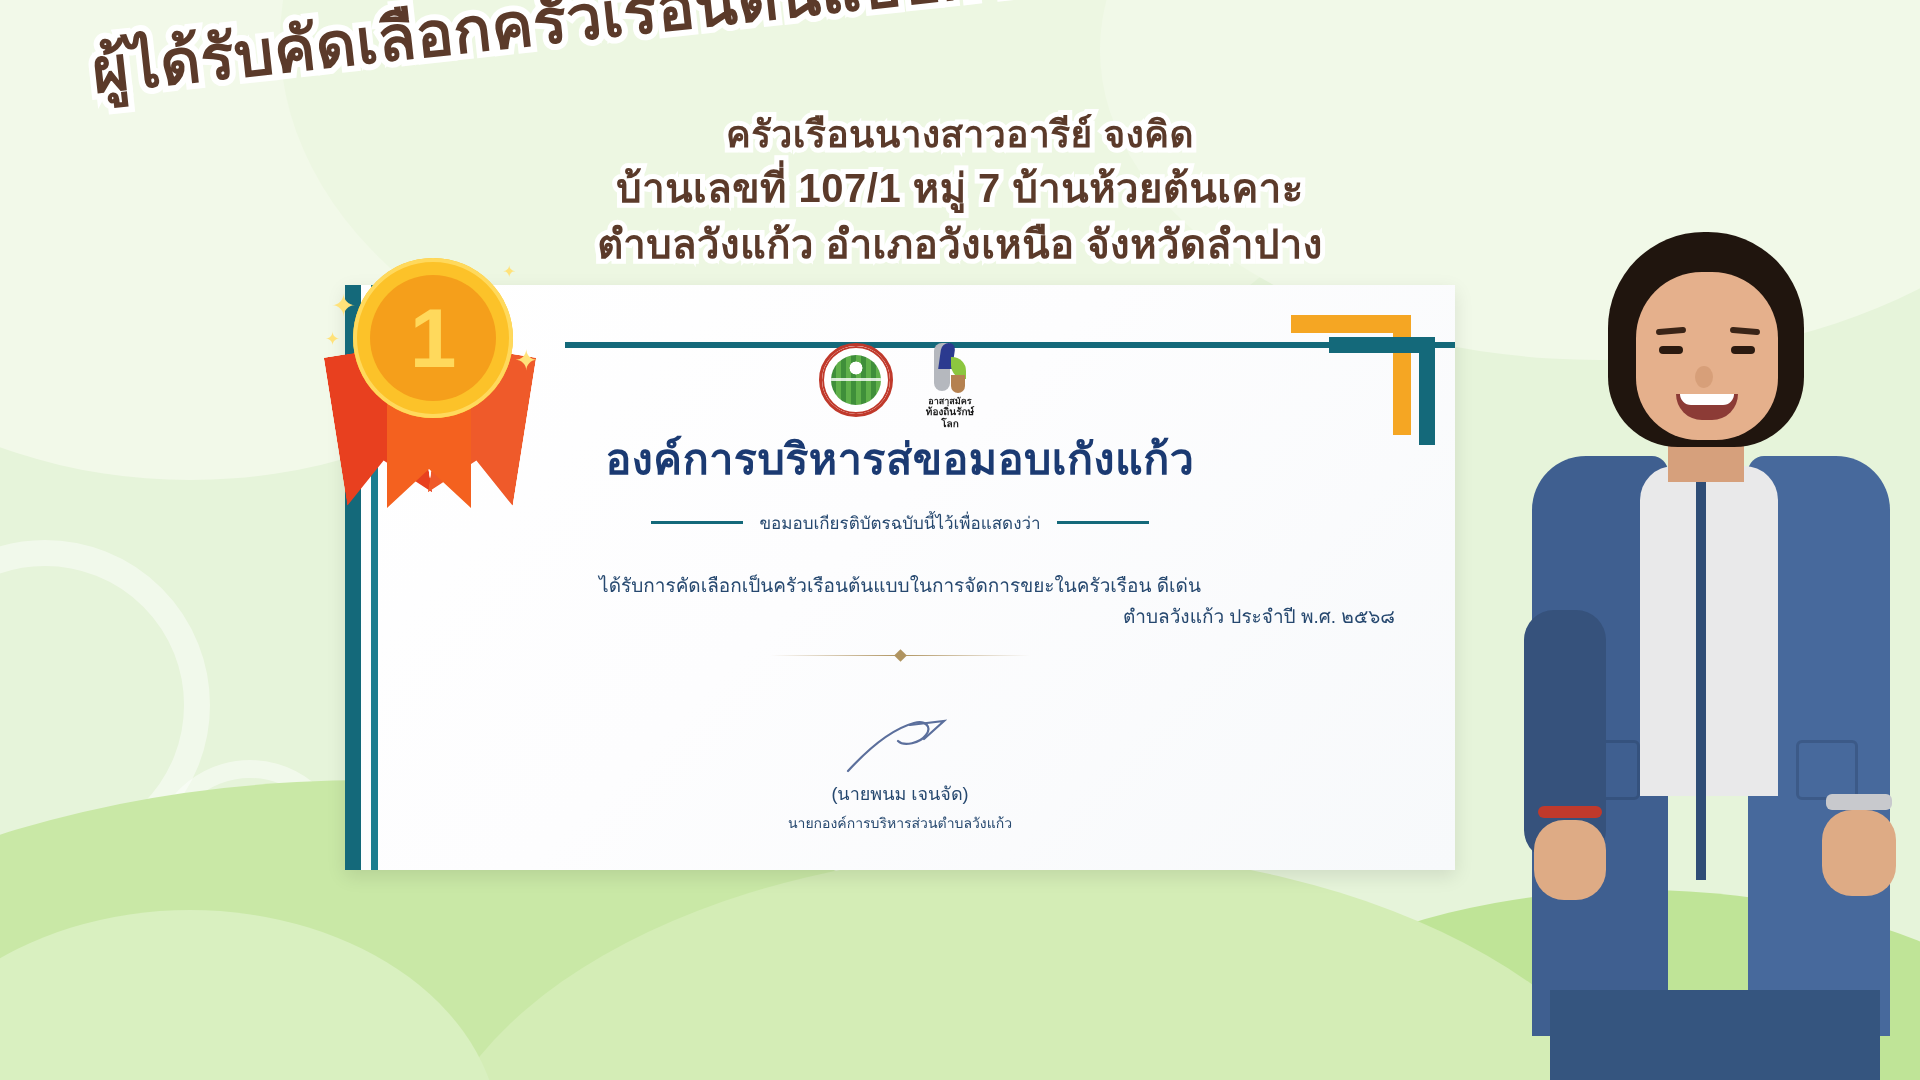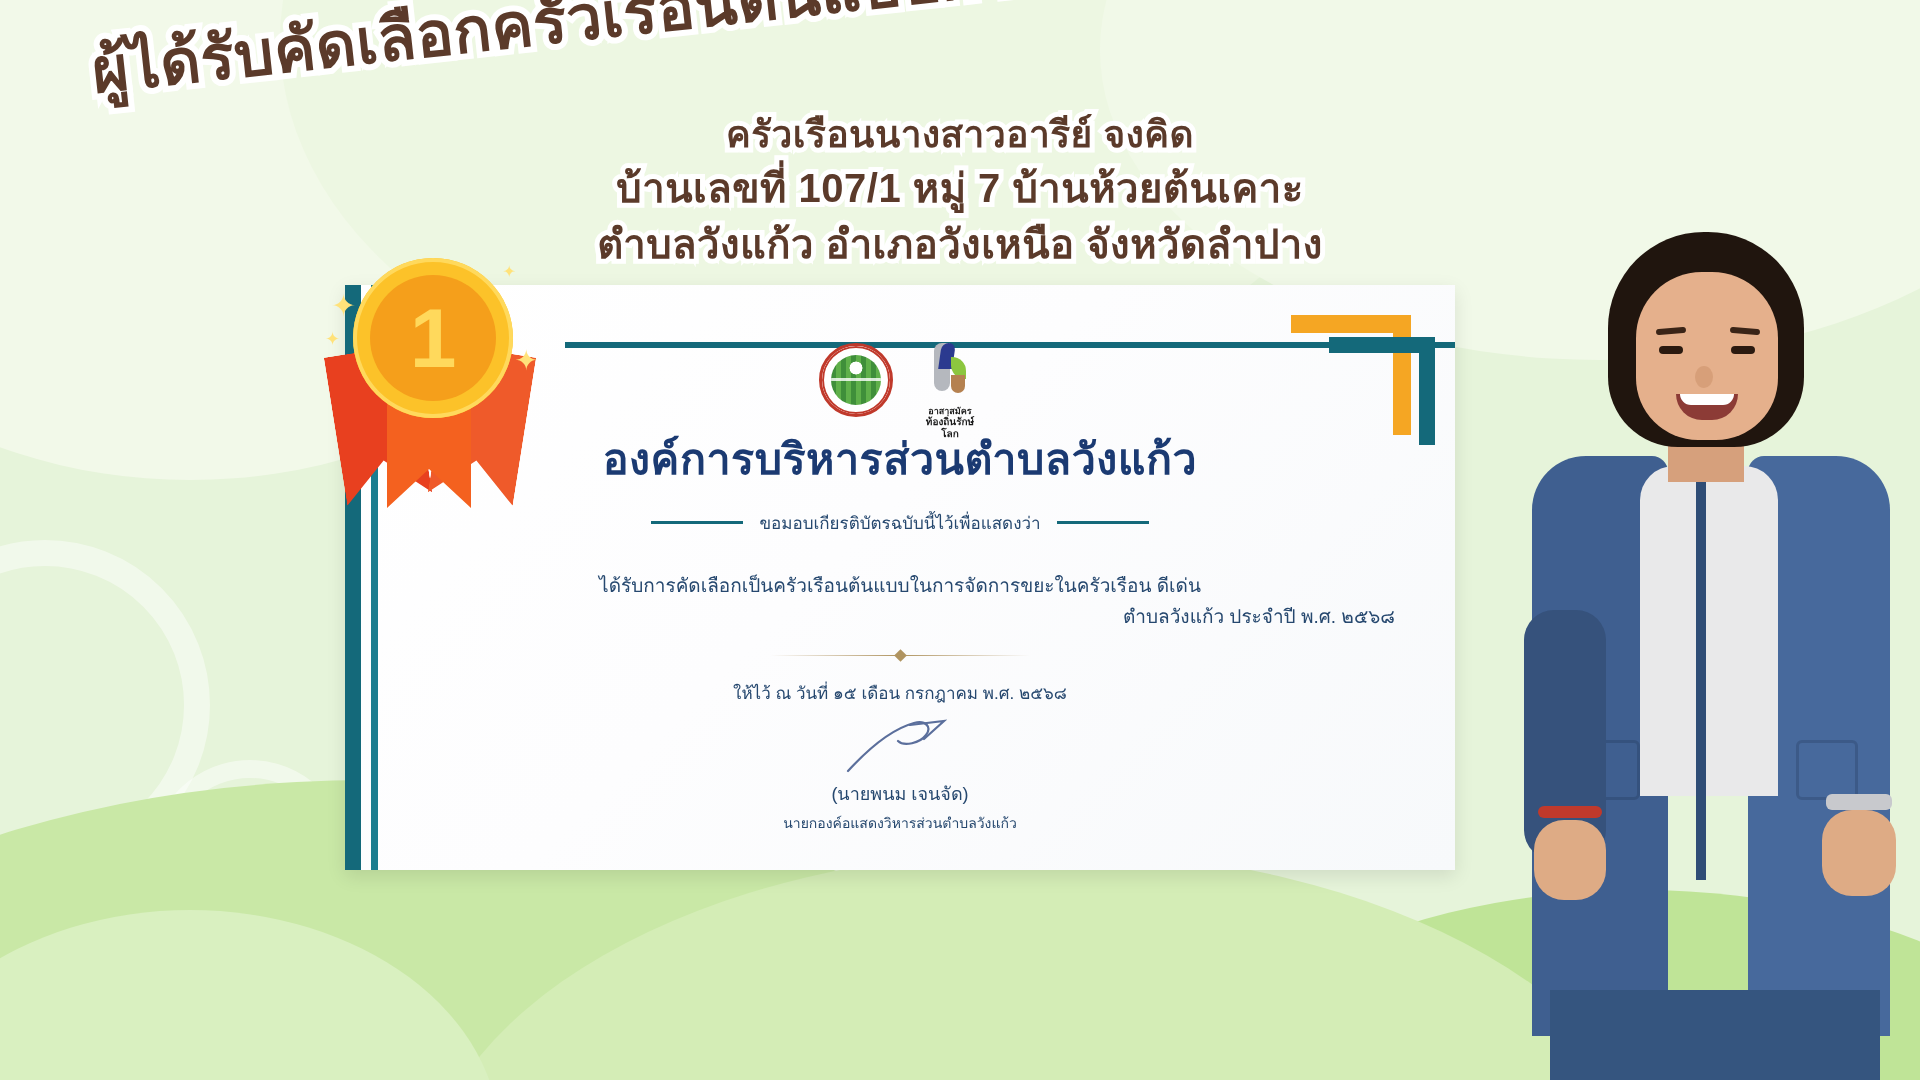--- a/index.html
+++ b/index.html
@@ -132,21 +132,21 @@
     background:#2b3a8f; border-radius:14px 14px 0 0; transform:skewX(-8deg);
   }
   .drop-mark .d3 {
     position:absolute; right:2px; top:14px; width:15px; height:22px;
     background:#8cc63f; border-radius:0 14px 0 14px;
   }
   .drop-mark .d4 {
     position:absolute; right:3px; bottom:0; width:14px; height:18px;
     background:#b58150; border-radius:0 0 14px 14px;
   }
-  .drop-txt { margin-top:13px; text-align:center; line-height:1.15; color:#1b1b1b; font-weight:bold; }
+  .drop-txt { margin-top:3px; text-align:center; line-height:1.15; color:#1b1b1b; font-weight:bold; }
   .drop-txt .t1 { font-size:9px; }
   .drop-txt .t2 { font-size:10px; }
 
   
   #ctext { position:absolute; left:60px; right:60px; top:140px; text-align:center; color:#1f3f6e; }
   .c-title {
     font-size:43px; font-weight:bold; color:#1b3a72; letter-spacing:.5px;
   }
   .c-subrow {
     margin-top:16px; display:flex; align-items:center; justify-content:center; gap:16px;
@@ -345,53 +345,52 @@
           <span class="d4"></span>
       </div>
       <div class="drop-txt">
         <div class="t1">อาสาสมัคร</div>
         <div class="t2">ท้องถิ่นรักษ์โลก</div>
       </div>
     </div>
   </div>
 
   <div id="ctext">
-    <div class="c-title">องค์การบริหารส่วนตำบลวังแก้ว</div>
+    <div class="c-title">องค์การบริหารส่ขอมอบเกังแก้ว</div>
 
     <div class="c-subrow">
       <span class="rule"></span>
       <span class="c-sub">ขอมอบเกียรติบัตรฉบับนี้ไว้เพื่อแสดงว่า</span>
       <span class="rule"></span>
     </div>
 
 
     <div class="c-body1">
       <span>ได้รับการคัดเลือกเป็นครัวเรือนต้นแบบในการจัดการขยะในครัวเรือน ดีเด่น</span>
       <span class="ln2">ตำบลวังแก้ว ประจำปี พ.ศ. ๒๕๖๘</span>
     </div>
 
     <div class="divider">
       <span class="dl"></span>
         <span class="dm"></span>
     </div>
 
     <div class="c-body2">
-      <div>ให้ไว้ ณ วันที่  ๑๕  เดือน กรกฎาคม พ.ศ. ๒๕๖๘</div>
     </div>
   </div>
 
   <div id="sig">
     <div class="sig-mark">
       <svg width="120" height="58" viewBox="0 0 120 58" fill="none" aria-hidden="true">
         <path d="M8 54 C30 30, 52 12, 74 6 C86 3, 92 10, 86 18 C80 26, 64 30, 58 24" stroke="#5b6f9c" stroke-width="2.2" fill="none" stroke-linecap="round"></path>
         <path d="M70 8 L104 4 L84 22" stroke="#5b6f9c" stroke-width="2.2" fill="none" stroke-linecap="round"></path>
       </svg>
     </div>
     <div class="sig-n1">(นายพนม เจนจัด)</div>
-    <div class="sig-n2">นายกองค์อแสดงวิหารส่วนตำบลวังแก้ว</div>
+    <div class="sig-n2">นายกองค์การบริหารส่วนตำบลวังแก้ว</div>
   </div>
 </div>
 
 <div id="medal">
   <div class="ribbon">
     <div class="rb rb-l"></div>
     <div class="rb rb-r"></div>
     <div class="rb rb-c"></div>
   </div>
   <div class="medal-disc">

